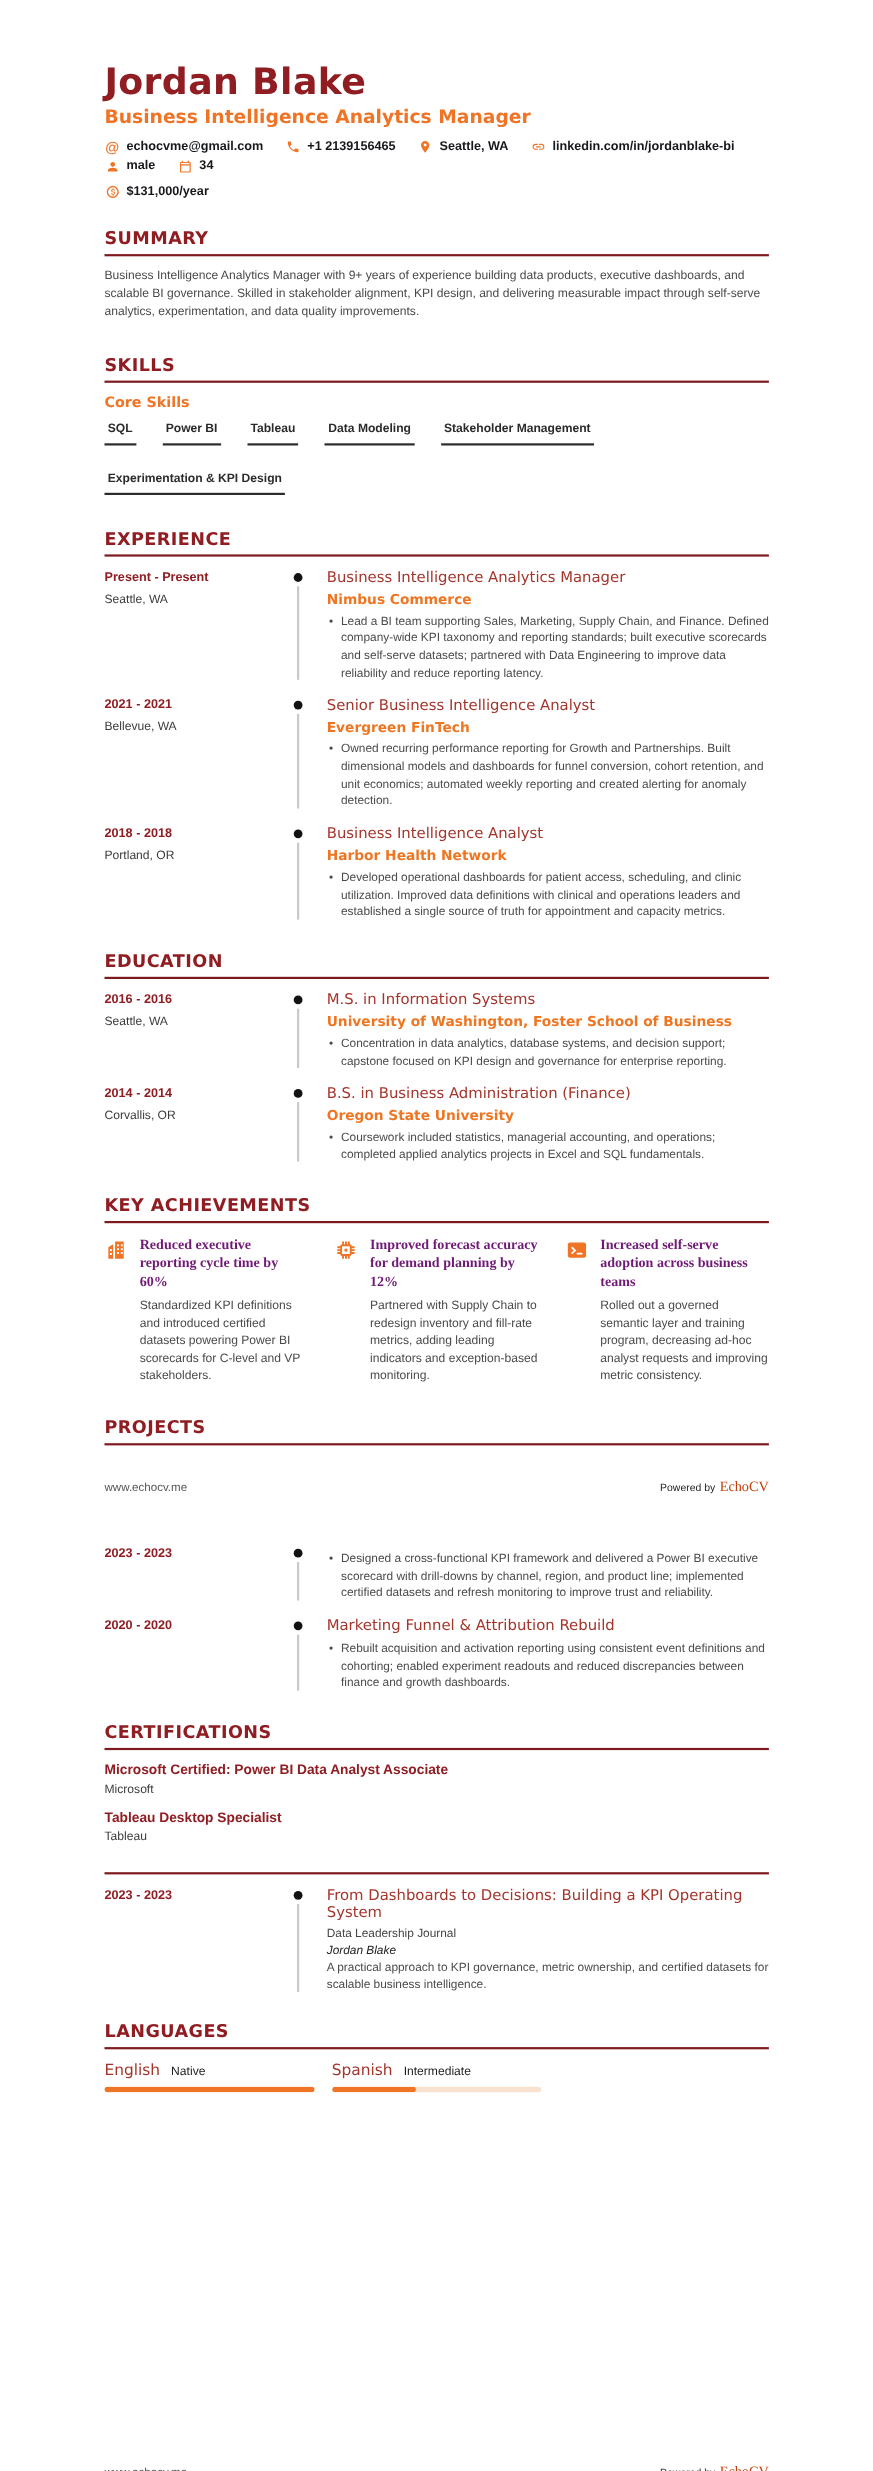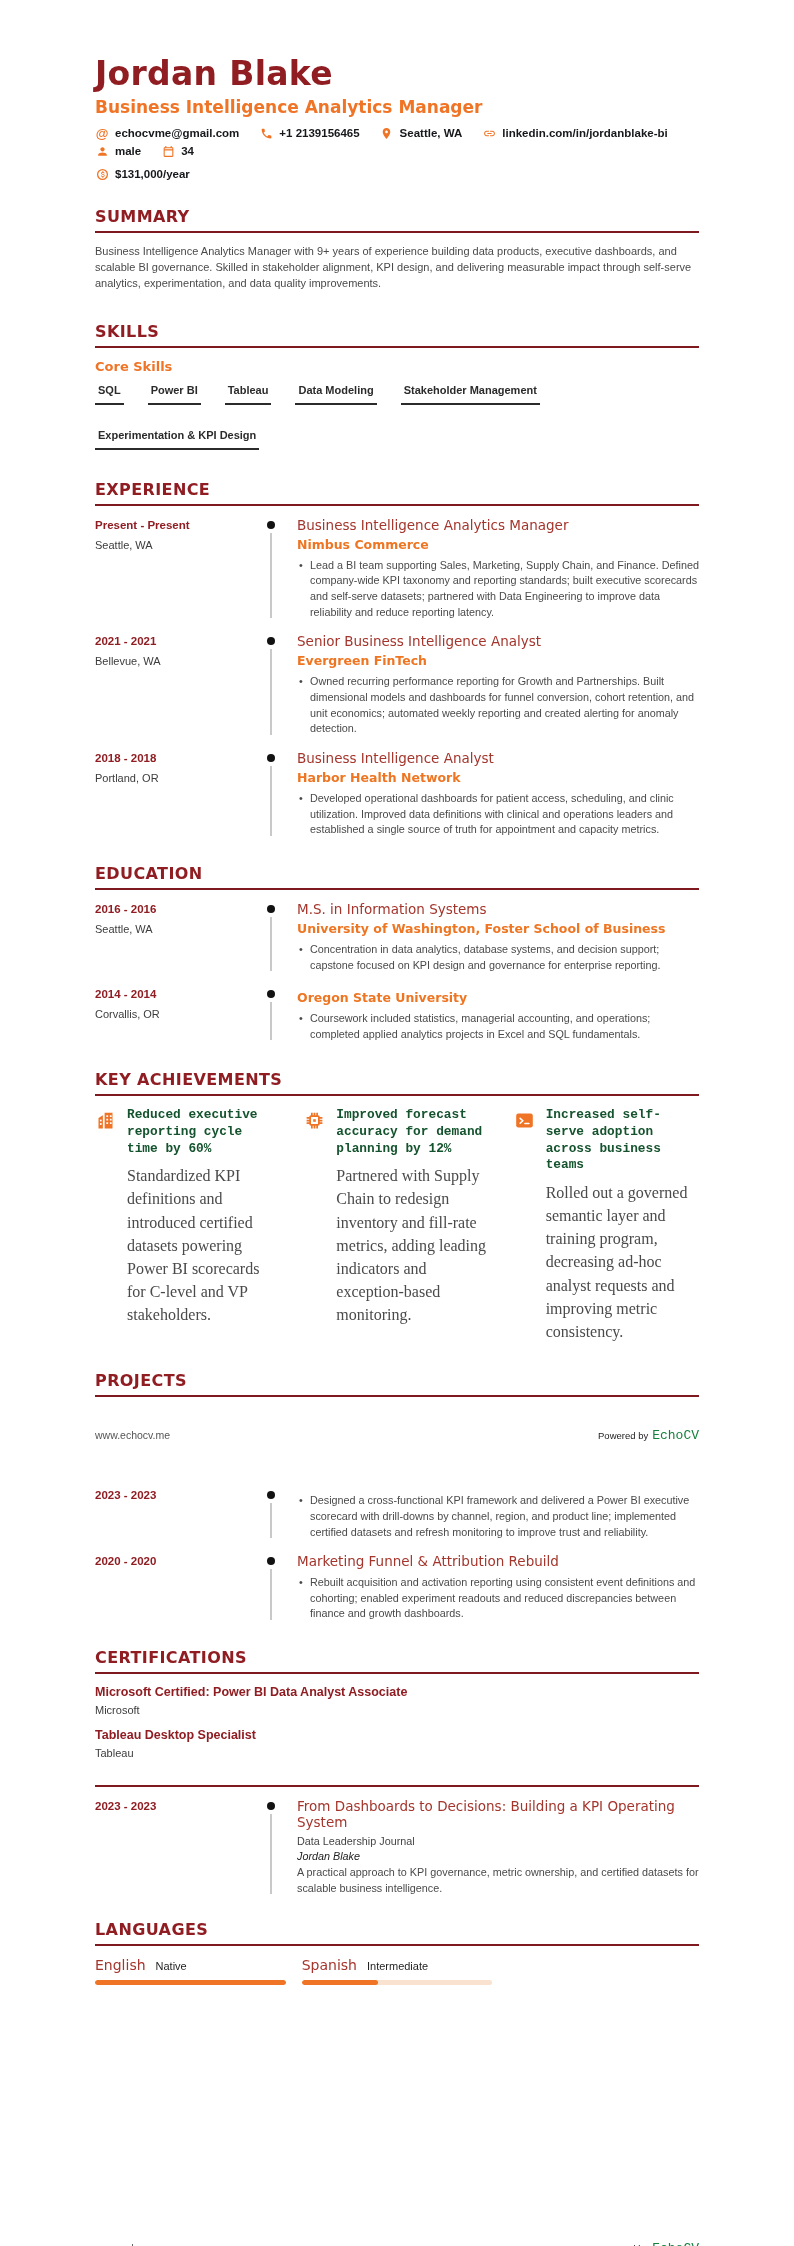--- a/index.html
+++ b/index.html
@@ -73,22 +73,22 @@
   .tl-title { font-family: "DejaVu Sans", sans-serif; font-size: 13.5px; color: #a4352c; }
   .tl-company { font-family: "DejaVu Sans", sans-serif; font-size: 12.5px; font-weight: 700; color: #ee7623; margin-top: 4px; }
   .tl-bullet { position: relative; font-size: 10.8px; line-height: 1.45; color: #4a4a4a; margin-top: 6px; padding-left: 13px; max-width: 505px; }
   .tl-bullet::before { content: "\2022"; position: absolute; left: 2px; top: 0; color: #4a4a4a; }
 
   
   .ach-grid { display: grid; grid-template-columns: 1fr 1fr 1fr; gap: 24px; }
   .ach-card { display: grid; grid-template-columns: 32px 1fr; }
   .ach-icon { color: #f07426; width: 21px; height: 21px; margin-top: 3px; }
   .ach-icon svg { width: 21px; height: 21px; display: block; }
-  .ach-title { font-family: Liberation Mono, monospace; font-size: 12.8px; font-weight: 700; color: #14532d; line-height: 1.3; }
-  .ach-desc { font-size: 16px; line-height: 1.45; color: #4a4a4a; margin-top: 7px; font-family: Liberation Serif, serif; }
+  .ach-title { font-family: Liberation Serif, serif; font-size: 12.8px; font-weight: 700; color: #701a75; line-height: 1.3; }
+  .ach-desc { font-size: 11px; line-height: 1.45; color: #4a4a4a; margin-top: 7px; }
 
   
   .cert-item { margin-bottom: 12px; }
   .cert-name { font-size: 12.5px; font-weight: 700; color: #8f1d22; }
   .cert-issuer { font-size: 11px; color: #3c3c3c; margin-top: 5px; }
 
   
   .pub-journal { font-size: 10.8px; color: #444; margin-top: 5px; }
   .pub-author { font-size: 10.8px; font-style: italic; color: #222; margin-top: 3px; }
   .pub-desc { font-size: 10.8px; color: #4a4a4a; line-height: 1.45; margin-top: 3px; max-width: 505px; }
@@ -100,21 +100,21 @@
   .lang-level { font-size: 11px; color: #1e1e1e; }
   .lang-bar { height: 5px; border-radius: 3px; background: #fae2d0; margin-top: 7px; overflow: hidden; }
   .lang-fill { height: 100%; background: #f07426; border-radius: 3px; }
 
   
   .page-footer { display: flex; justify-content: space-between; align-items: baseline; }
   .footer-mid { margin-top: 28px; margin-bottom: 44px; }
   .footer-bottom { position: absolute; left: 40px; right: 40px; top: 2220px; }
   .footer-site { font-size: 10.5px; color: #555; text-decoration: none; }
   .footer-powered { font-size: 9.5px; color: #222; }
-  .footer-brand { font-family: Liberation Mono, monospace; font-size: 13px; color: #15803d; margin-left: 4px; }
+  .footer-brand { font-family: Liberation Serif, serif; font-size: 13px; color: #c2410c; margin-left: 4px; }
 </style>
 </head>
 <body>
 
 <div class="page">
   <div class="content">
 
     <header class="hdr">
       <div class="hdr-name">Jordan Blake</div>
       <div class="hdr-title">Business Intelligence Analytics Manager</div>
@@ -275,20 +275,21 @@
       <div class="tl-entry">
         <div>
           <div class="tl-dates">2014 - 2014</div>
           <div class="tl-loc">Corvallis, OR</div>
         </div>
         <div class="tl-mid">
             <span class="tl-dot"></span>
             <span class="tl-line"></span>
           </div>
         <div>
+          <div class="tl-title">B.S. in Business Administration (Finance)</div>
           <div class="tl-company">Oregon State University</div>
           <div class="tl-bullet">Coursework included statistics, managerial accounting, and operations; completed applied analytics projects in Excel and SQL fundamentals.</div>
         </div>
       </div>
     </section>
 
     <section class="section" id="sec-achievements">
       <h2 class="sec-heading">KEY ACHIEVEMENTS</h2>
       <div class="sec-rule"></div>
       <div class="ach-grid">

